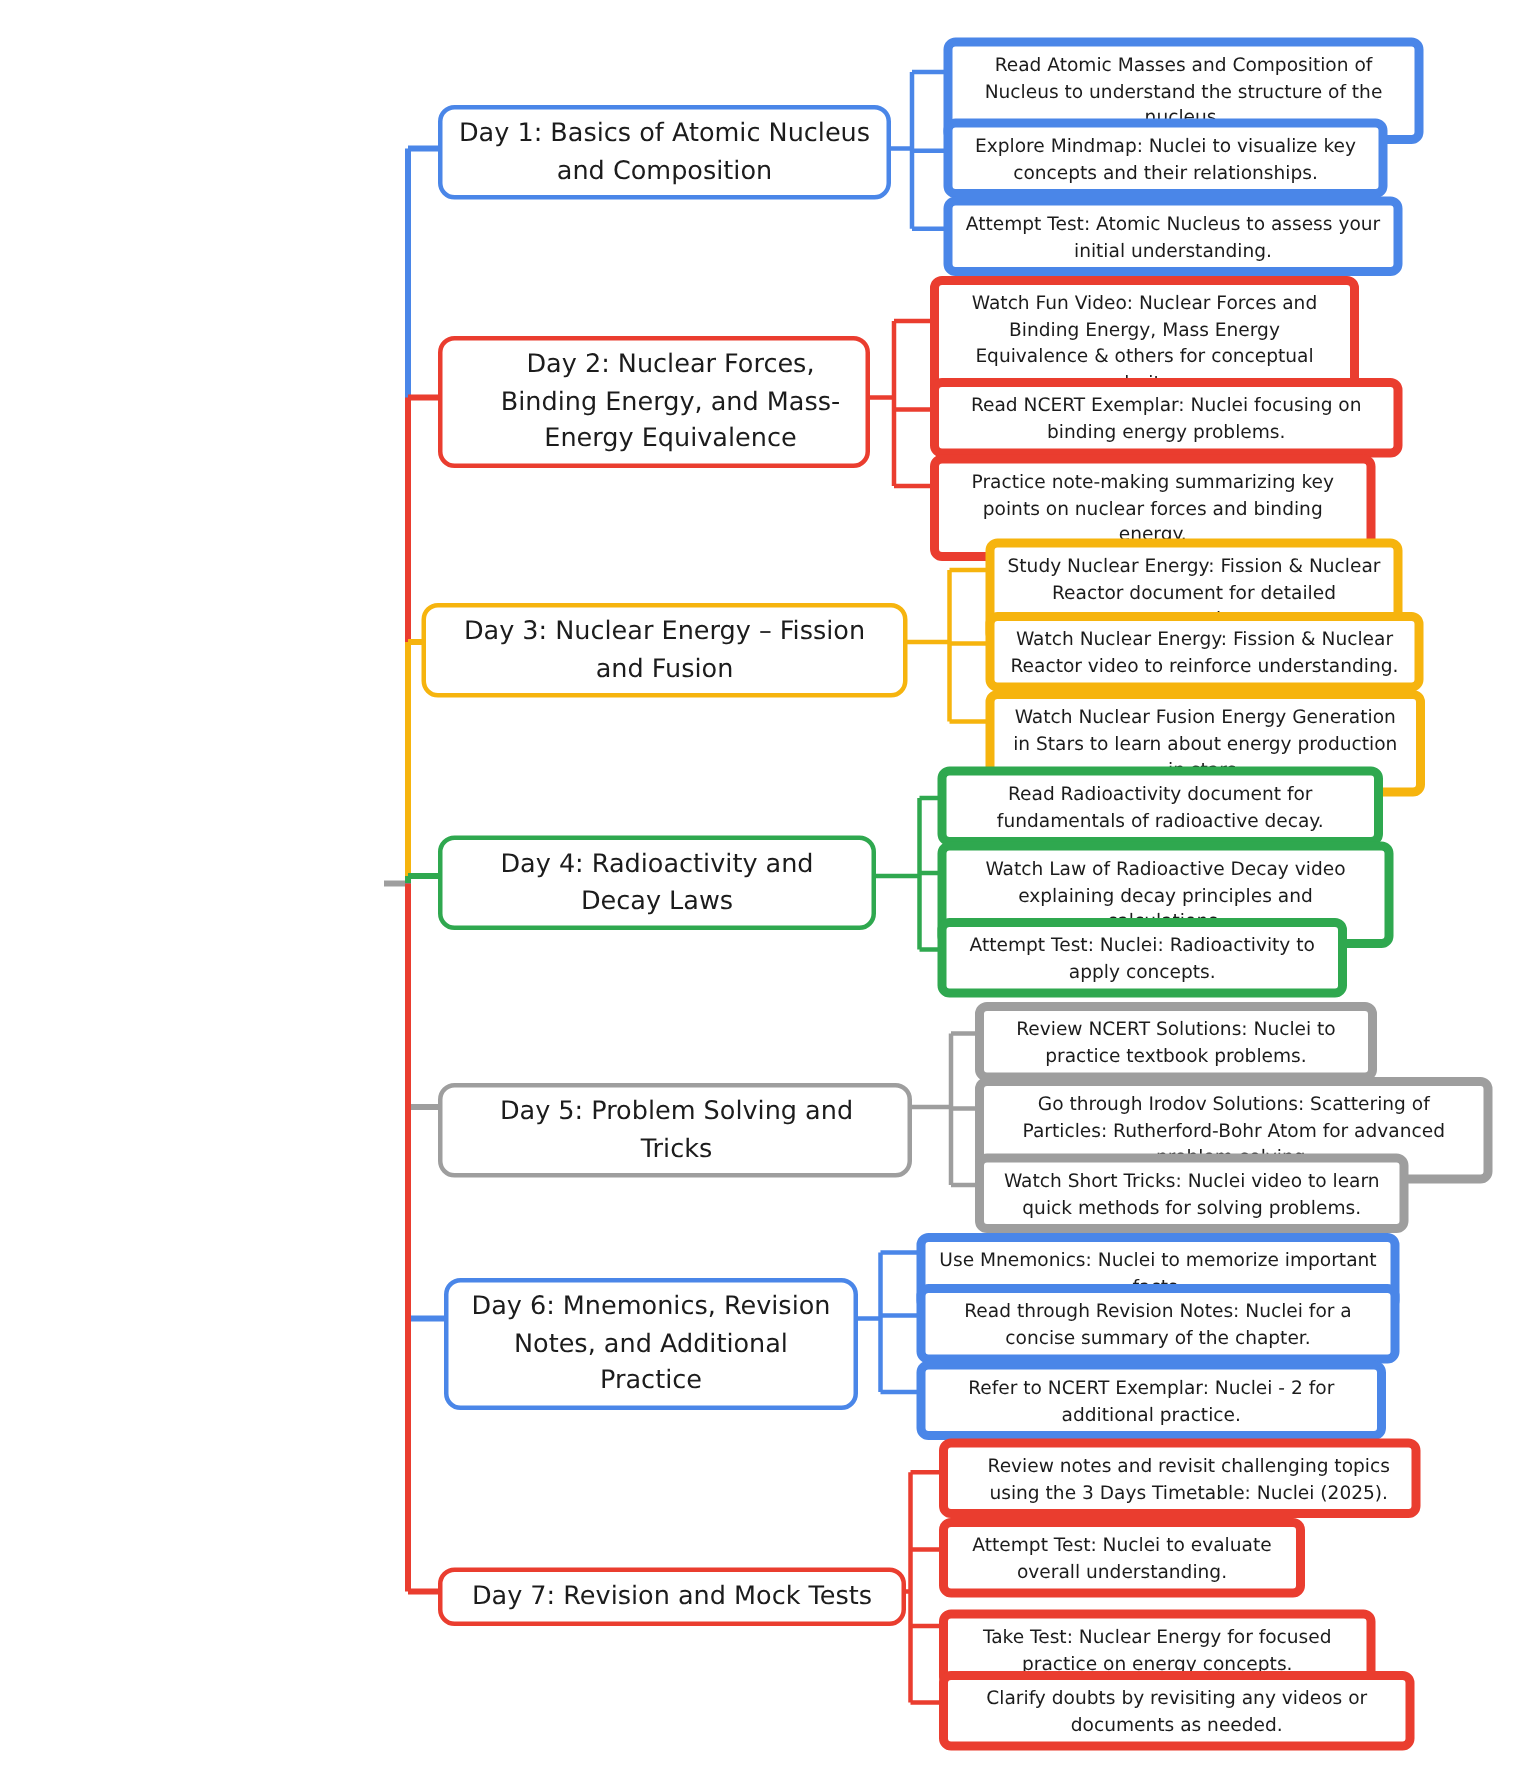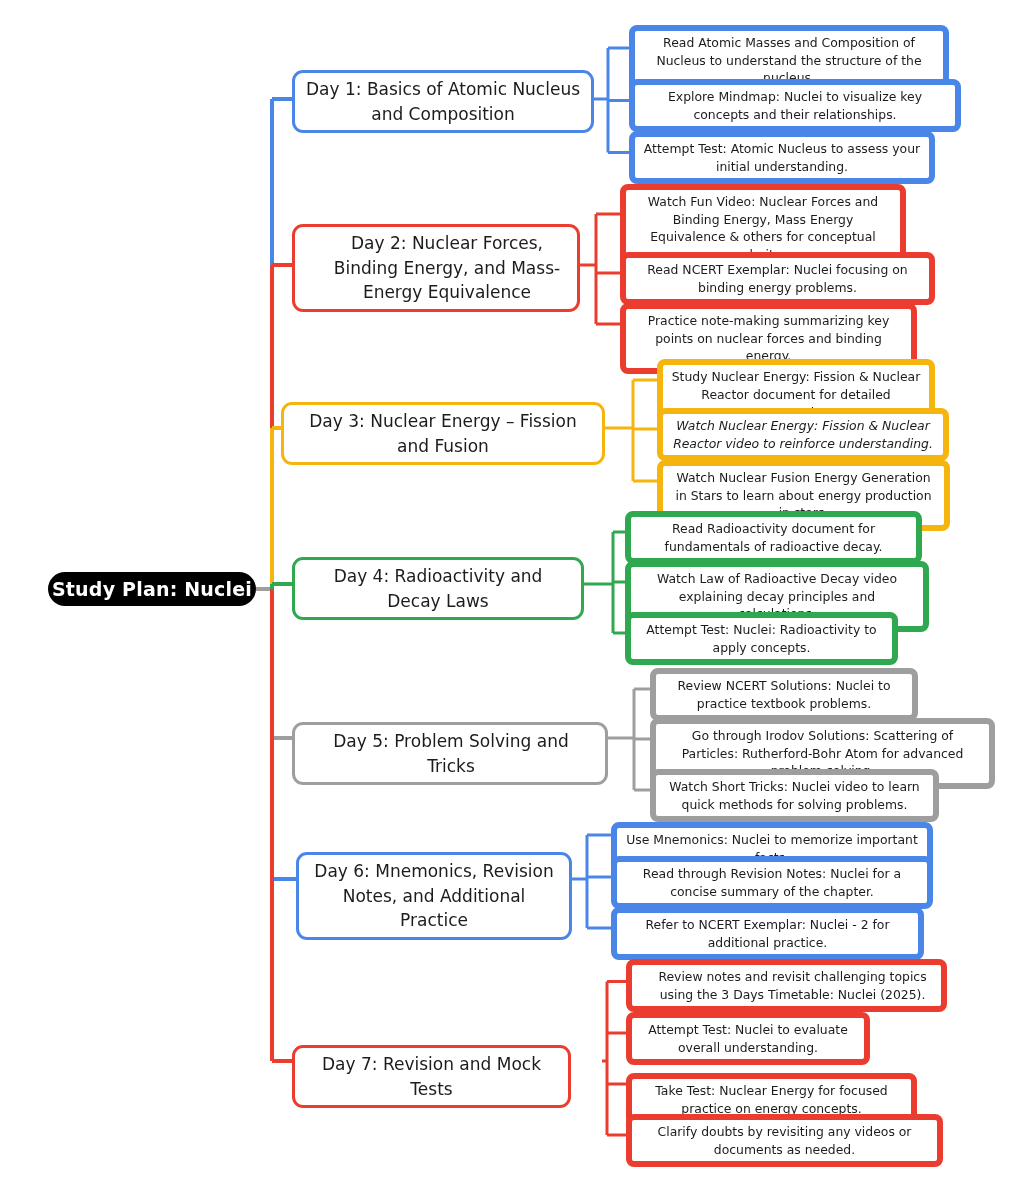--- a/index.html
+++ b/index.html
@@ -144,30 +144,29 @@
       <path d="M587 877 H613" stroke="#4a86e8" stroke-width="3" fill="none" stroke-linecap="butt" stroke-linejoin="miter"></path>
       <path d="M587 928 H613" stroke="#4a86e8" stroke-width="3" fill="none" stroke-linecap="butt" stroke-linejoin="miter"></path>
       <path d="M602 1061 H607" stroke="#ea3d2f" stroke-width="3" fill="none" stroke-linecap="butt" stroke-linejoin="miter"></path>
       <path d="M607 981.5 V1135" stroke="#ea3d2f" stroke-width="3" fill="none" stroke-linecap="butt" stroke-linejoin="miter"></path>
       <path d="M607 981.5 H628" stroke="#ea3d2f" stroke-width="3" fill="none" stroke-linecap="butt" stroke-linejoin="miter"></path>
       <path d="M607 1033 H628" stroke="#ea3d2f" stroke-width="3" fill="none" stroke-linecap="butt" stroke-linejoin="miter"></path>
       <path d="M607 1084 H628" stroke="#ea3d2f" stroke-width="3" fill="none" stroke-linecap="butt" stroke-linejoin="miter"></path>
       <path d="M607 1135 H628" stroke="#ea3d2f" stroke-width="3" fill="none" stroke-linecap="butt" stroke-linejoin="miter"></path>
     </svg>
 
-  <div class="root-node" id="root-node" style="left: 48px; top: 572px; width: 208px; height: 34px;">Study Plan: Nuclei</div>
 
   <div id="nodes-layer">
       <div class="day-node" style="left: 292px; top: 70px; width: 302px; min-height: 58px; border-color: rgb(74, 134, 232); align-items: center;">
         <span>Day 1: Basics of Atomic Nucleus and Composition</span>
       </div>
       <div class="leaf-node" style="left: 629px; top: 25px; width: 320px; min-height: 46px; border-color: rgb(74, 134, 232);">
         <span>Read Atomic Masses and Composition of Nucleus to understand the structure of the nucleus.</span>
       </div>
-      <div class="leaf-node" style="left: 629px; top: 79px; width: 332px; min-height: 43px; border-color: rgb(74, 134, 232);">
+      <div class="leaf-node" style="left: 629px; top: 79px; width: 296px; min-height: 43px; border-color: rgb(74, 134, 232);">
         <span>Explore Mindmap: Nuclei to visualize key concepts and their relationships.</span>
       </div>
       <div class="leaf-node" style="left: 629px; top: 131px; width: 306px; min-height: 43px; border-color: rgb(74, 134, 232);">
         <span>Attempt Test: Atomic Nucleus to assess your initial understanding.</span>
       </div>
       <div class="day-node" style="left: 292px; top: 224px; width: 288px; min-height: 82px; border-color: rgb(234, 61, 47); padding-left: 32px;">
         <span>Day 2: Nuclear Forces, Binding Energy, and Mass-Energy Equivalence</span>
       </div>
       <div class="leaf-node" style="left: 620px; top: 184px; width: 286px; min-height: 60px; border-color: rgb(234, 61, 47);">
         <span>Watch Fun Video: Nuclear Forces and Binding Energy, Mass Energy Equivalence &amp; others for conceptual clarity.</span>
@@ -177,21 +176,21 @@
       </div>
       <div class="leaf-node" style="left: 620px; top: 303px; width: 297px; min-height: 42px; border-color: rgb(234, 61, 47);">
         <span>Practice note-making summarizing key points on nuclear forces and binding energy.</span>
       </div>
       <div class="day-node" style="left: 281px; top: 402px; width: 324px; min-height: 52px; border-color: rgb(246, 180, 14);">
         <span>Day 3: Nuclear Energy – Fission and Fusion</span>
       </div>
       <div class="leaf-node" style="left: 657px; top: 359px; width: 278px; min-height: 42px; border-color: rgb(246, 180, 14);">
         <span>Study Nuclear Energy: Fission &amp; Nuclear Reactor document for detailed concepts.</span>
       </div>
-      <div class="leaf-node" style="left: 657px; top: 408px; width: 292px; min-height: 42px; border-color: rgb(246, 180, 14); font-style: italic;">
+      <div class="leaf-node" style="left: 657px; top: 408px; width: 292px; min-height: 42px; border-color: rgb(246, 180, 14);">
         <span>Watch Nuclear Energy: Fission &amp; Nuclear Reactor video to reinforce understanding.</span>
       </div>
       <div class="leaf-node" style="left: 657px; top: 460px; width: 293px; min-height: 42px; border-color: rgb(246, 180, 14);">
         <span>Watch Nuclear Fusion Energy Generation in Stars to learn about energy production in stars.</span>
       </div>
       <div class="day-node" style="left: 292px; top: 557px; width: 292px; min-height: 54px; border-color: rgb(47, 168, 79);">
         <span>Day 4: Radioactivity and Decay Laws</span>
       </div>
       <div class="leaf-node" style="left: 625px; top: 511px; width: 297px; min-height: 42px; border-color: rgb(47, 168, 79);">
         <span>Read Radioactivity document for fundamentals of radioactive decay.</span>
@@ -219,21 +218,21 @@
       </div>
       <div class="leaf-node" style="left: 611px; top: 822px; width: 322px; min-height: 26px; border-color: rgb(74, 134, 232);">
         <span>Use Mnemonics: Nuclei to memorize important facts.</span>
       </div>
       <div class="leaf-node" style="left: 611px; top: 856px; width: 322px; min-height: 42px; border-color: rgb(74, 134, 232);">
         <span>Read through Revision Notes: Nuclei for a concise summary of the chapter.</span>
       </div>
       <div class="leaf-node" style="left: 611px; top: 907px; width: 313px; min-height: 42px; border-color: rgb(74, 134, 232);">
         <span>Refer to NCERT Exemplar: Nuclei - 2 for additional practice.</span>
       </div>
-      <div class="day-node" style="left: 292px; top: 1045px; width: 279px; min-height: 32px; border-color: rgb(234, 61, 47); justify-content: center;">
+      <div class="day-node" style="left: 292px; top: 1045px; width: 312px; min-height: 32px; border-color: rgb(234, 61, 47); justify-content: center;">
         <span>Day 7: Revision and Mock Tests</span>
       </div>
       <div class="leaf-node" style="left: 626px; top: 959px; width: 321px; min-height: 45px; border-color: rgb(234, 61, 47); padding-left: 20px;">
         <span>Review notes and revisit challenging topics using the 3 Days Timetable: Nuclei (2025).</span>
       </div>
       <div class="leaf-node" style="left: 626px; top: 1012px; width: 244px; min-height: 42px; border-color: rgb(234, 61, 47);">
         <span>Attempt Test: Nuclei to evaluate overall understanding.</span>
       </div>
       <div class="leaf-node" style="left: 626px; top: 1063px; width: 291px; min-height: 42px; border-color: rgb(234, 61, 47); margin-top: 10px;">
         <span>Take Test: Nuclear Energy for focused practice on energy concepts.</span>

